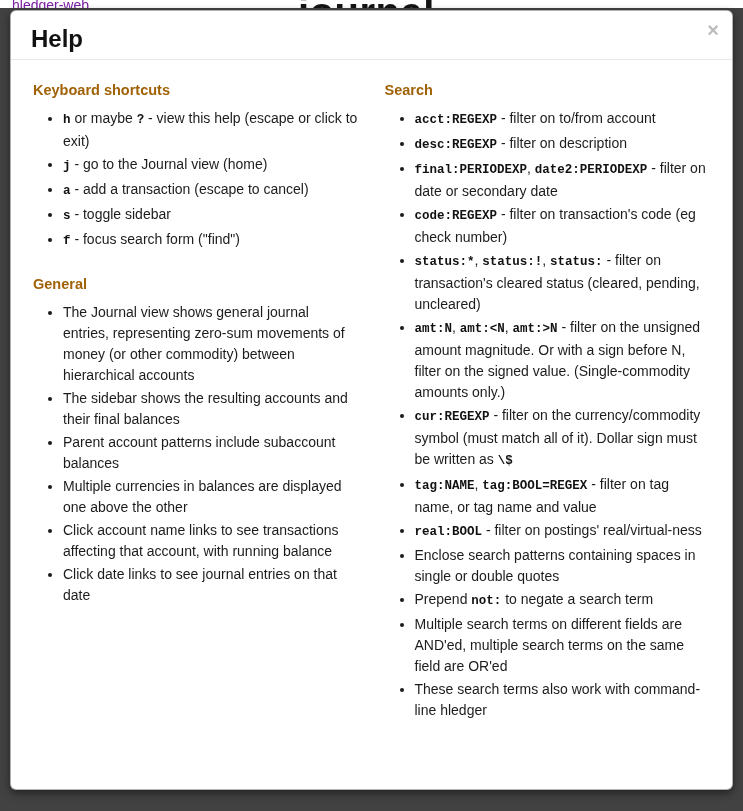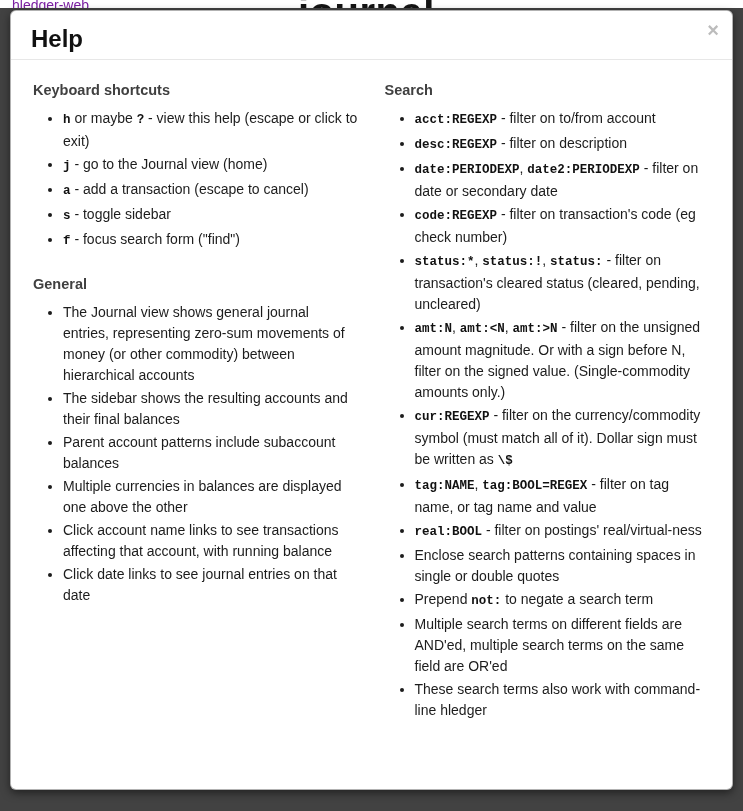--- a/index.html
+++ b/index.html
@@ -21,21 +21,21 @@
   }
   .modal-header{position:relative;padding:13px 20px 5px;border-bottom:1px solid #e7e7e7;}
   .modal-title{margin:0;font-size:24px;font-weight:bold;color:#111;line-height:30px;}
   .close{
     position:absolute;right:13px;top:9px;border:0;background:none;padding:0;
     font-size:20px;font-weight:bold;color:#bcbcbc;cursor:pointer;line-height:20px;
     font-family:"Liberation Sans",sans-serif;
   }
   .modal-body{display:flex;gap:26px;padding:14px 22px 20px;}
   .col{flex:1;min-width:0;}
-  .col h4{margin:24px 0 10px;font-size:14.5px;font-weight:bold;color:#404040;}
+  .col h4{margin:24px 0 10px;font-size:14.5px;font-weight:bold;color:#a16207;}
   .col h4:first-child{margin-top:8px;}
   .col ul{margin:0 0 12px;padding-left:30px;}
   .col li{margin:0 0 2px;font-size:14px;line-height:21px;color:#1c1c1c;}
   .code{
     font-family:"Liberation Mono","DejaVu Sans Mono",monospace;
     font-weight:bold;font-size:12.5px;color:#111;
   }
 </style>
 </head>
 <body>
@@ -69,21 +69,21 @@
             <li><span>Multiple currencies in balances are displayed one above the other</span></li>
             <li><span>Click account name links to see transactions affecting that account, with running balance</span></li>
             <li><span>Click date links to see journal entries on that date</span></li>
           </ul>
         </div>
       <div class="col" id="col-right">
           <h4>Search</h4>
           <ul>
             <li><span class="code">acct:REGEXP</span><span> - filter on to/from account</span></li>
             <li><span class="code">desc:REGEXP</span><span> - filter on description</span></li>
-            <li><span class="code">date:PERIODEXP</span><span>, </span><span class="code">date2:PERIODEXP</span><span> - filter on date or secondary date</span></li>
+            <li><span class="code">final:PERIODEXP</span><span>, </span><span class="code">date2:PERIODEXP</span><span> - filter on date or secondary date</span></li>
             <li><span class="code">code:REGEXP</span><span> - filter on transaction's code (eg check number)</span></li>
             <li><span class="code">status:*</span><span>, </span><span class="code">status:!</span><span>, </span><span class="code">status:</span><span> - filter on transaction's cleared status (cleared, pending, uncleared)</span></li>
             <li><span class="code">amt:N</span><span>, </span><span class="code">amt:&lt;N</span><span>, </span><span class="code">amt:&gt;N</span><span> - filter on the unsigned amount magnitude. Or with a sign before N, filter on the signed value. (Single-commodity amounts only.)</span></li>
             <li><span class="code">cur:REGEXP</span><span> - filter on the currency/commodity symbol (must match all of it). Dollar sign must be written as </span><span class="code">\$</span></li>
             <li><span class="code">tag:NAME</span><span>, </span><span class="code">tag:BOOL=REGEX</span><span> - filter on tag name, or tag name and value</span></li>
             <li><span class="code">real:BOOL</span><span> - filter on postings' real/virtual-ness</span></li>
             <li><span>Enclose search patterns containing spaces in single or double quotes</span></li>
             <li><span>Prepend </span><span class="code">not:</span><span> to negate a search term</span></li>
             <li><span>Multiple search terms on different fields are AND'ed, multiple search terms on the same field are OR'ed</span></li>
             <li><span>These search terms also work with command-line hledger</span></li>

